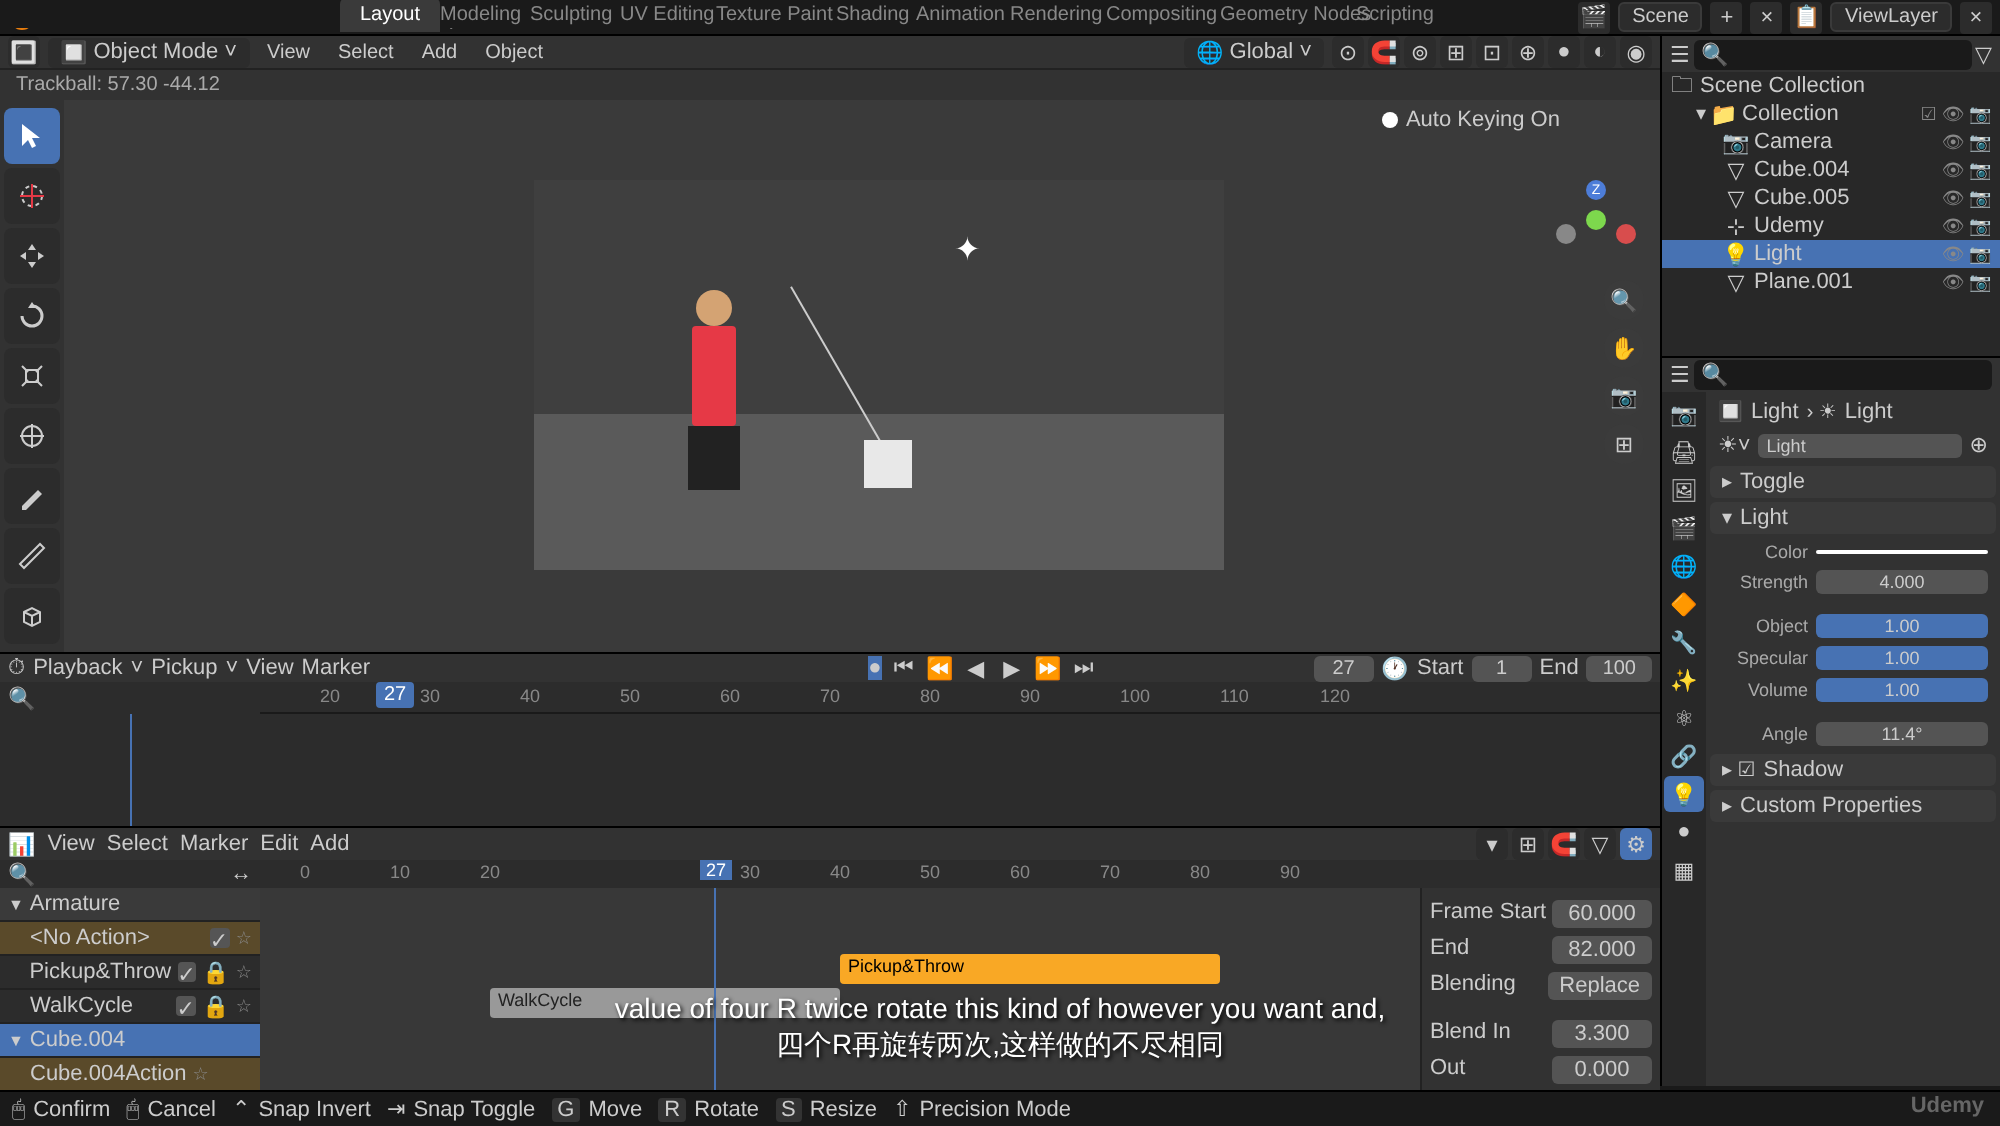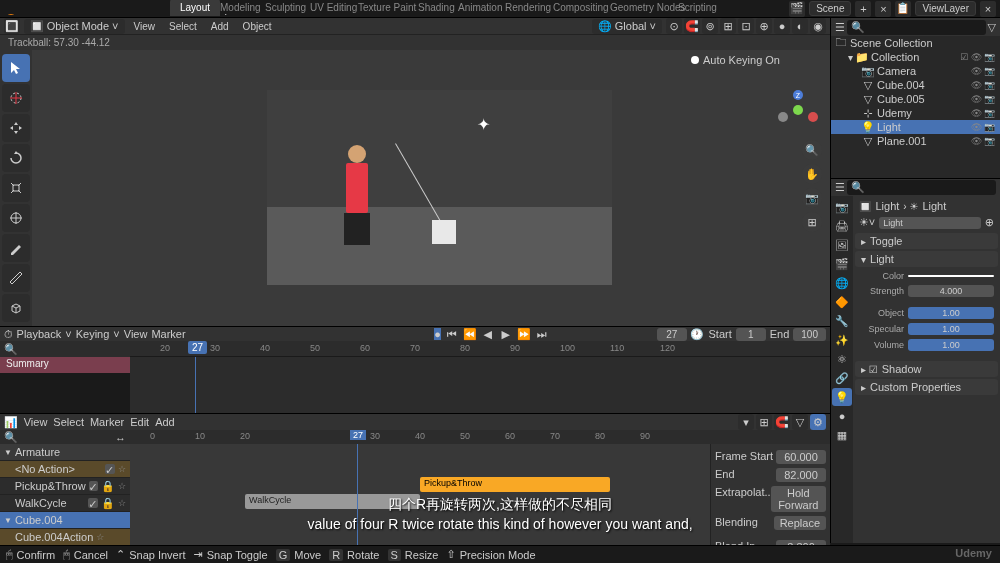--- a/index.html
+++ b/index.html
@@ -299,21 +299,21 @@
           <div class="nav-btn">✋</div>
           <div class="nav-btn">📷</div>
           <div class="nav-btn">⊞</div>
         </div>
       </div>
     </div>
 
     <div class="timeline-header">
       <span class="small-icon">⏱</span>
       <span class="menu-txt">Playback</span>˅
-      <span class="menu-txt">Keying</span>˅
+      <span class="menu-txt">Pickup</span>˅
       <span class="menu-txt">View</span>
       <span class="menu-txt">Marker</span>
       <div class="right">
         <span class="small-icon" style="background:#4772b3">●</span>
         <span class="play-btn">⏮</span>
         <span class="play-btn">⏪</span>
         <span class="play-btn">◀</span>
         <span class="play-btn">▶</span>
         <span class="play-btn">⏩</span>
         <span class="play-btn">⏭</span>
@@ -342,23 +342,20 @@
         <span class="tick" style="left:230px">60</span>
         <span class="tick" style="left:280px">70</span>
         <span class="tick" style="left:330px">80</span>
         <span class="tick" style="left:380px">90</span>
         <span class="tick" style="left:430px">100</span>
         <span class="tick" style="left:480px">110</span>
         <span class="tick" style="left:530px">120</span>
       </div>
     </div>
     <div style="display:flex;">
-      <div style="width:130px;">
-        <div class="summary-row">Summary</div>
-      </div>
       <div class="timeline-body" style="flex:1;">
         <div class="playhead" style="left:65px;"></div>
       </div>
     </div>
 
     <div class="nla-header">
       <span class="small-icon">📊</span>
       <span class="menu-txt">View</span>
       <span class="menu-txt">Select</span>
       <span class="menu-txt">Marker</span>
@@ -440,24 +437,20 @@
         <div class="playhead" style="left:227px;"></div>
       </div>
       <div class="nla-right-panel">
         <div class="nla-prop">
             <span>Frame Start</span>
             <span class="val">60.000</span>
           </div>
         <div class="nla-prop">
             <span>End</span>
             <span class="val">82.000</span>
-          </div>
-        <div class="nla-prop">
-            <span>Extrapolat..</span>
-            <span class="val">Hold Forward</span>
           </div>
         <div class="nla-prop">
             <span>Blending</span>
             <span class="val">Replace</span>
           </div>
         <div style="height:6px"></div>
         <div class="nla-prop">
             <span>Blend In</span>
             <span class="val">3.300</span>
           </div>
@@ -571,20 +564,24 @@
           </div>
         <div class="props-field-row">
             <span class="label">Specular</span>
             <span class="value blue">1.00</span>
           </div>
         <div class="props-field-row">
             <span class="label">Volume</span>
             <span class="value blue">1.00</span>
           </div>
         <div style="height:6px"></div>
+        <div class="props-field-row">
+            <span class="label">Angle</span>
+            <span class="value">11.4°</span>
+          </div>
         <div class="props-section-header">▸ ☑ <span>Shadow</span></div>
         <div class="props-section-header">▸ <span>Custom Properties</span></div>
       </div>
     </div>
   </div>
 </div>
 
 <div class="status-bar">
   <span class="hint">🖱 <span>Confirm</span></span>
   <span class="hint">🖱 <span>Cancel</span></span>
@@ -599,17 +596,17 @@
       <span>Rotate</span>
     </span>
   <span class="hint">
       <span class="key">S</span> 
       <span>Resize</span>
     </span>
   <span class="hint">⇧ <span>Precision Mode</span></span>
 </div>
 
 <div class="subtitles">
+  <div class="line">value of four R twice rotate this kind of however you want and,</div>
   <div class="line">四个R再旋转两次,这样做的不尽相同</div>
-  <div class="line">value of four R twice rotate this kind of however you want and,</div>
 </div>
 
 <div class="udemy-logo">Udemy</div>
 
 </body></html>

